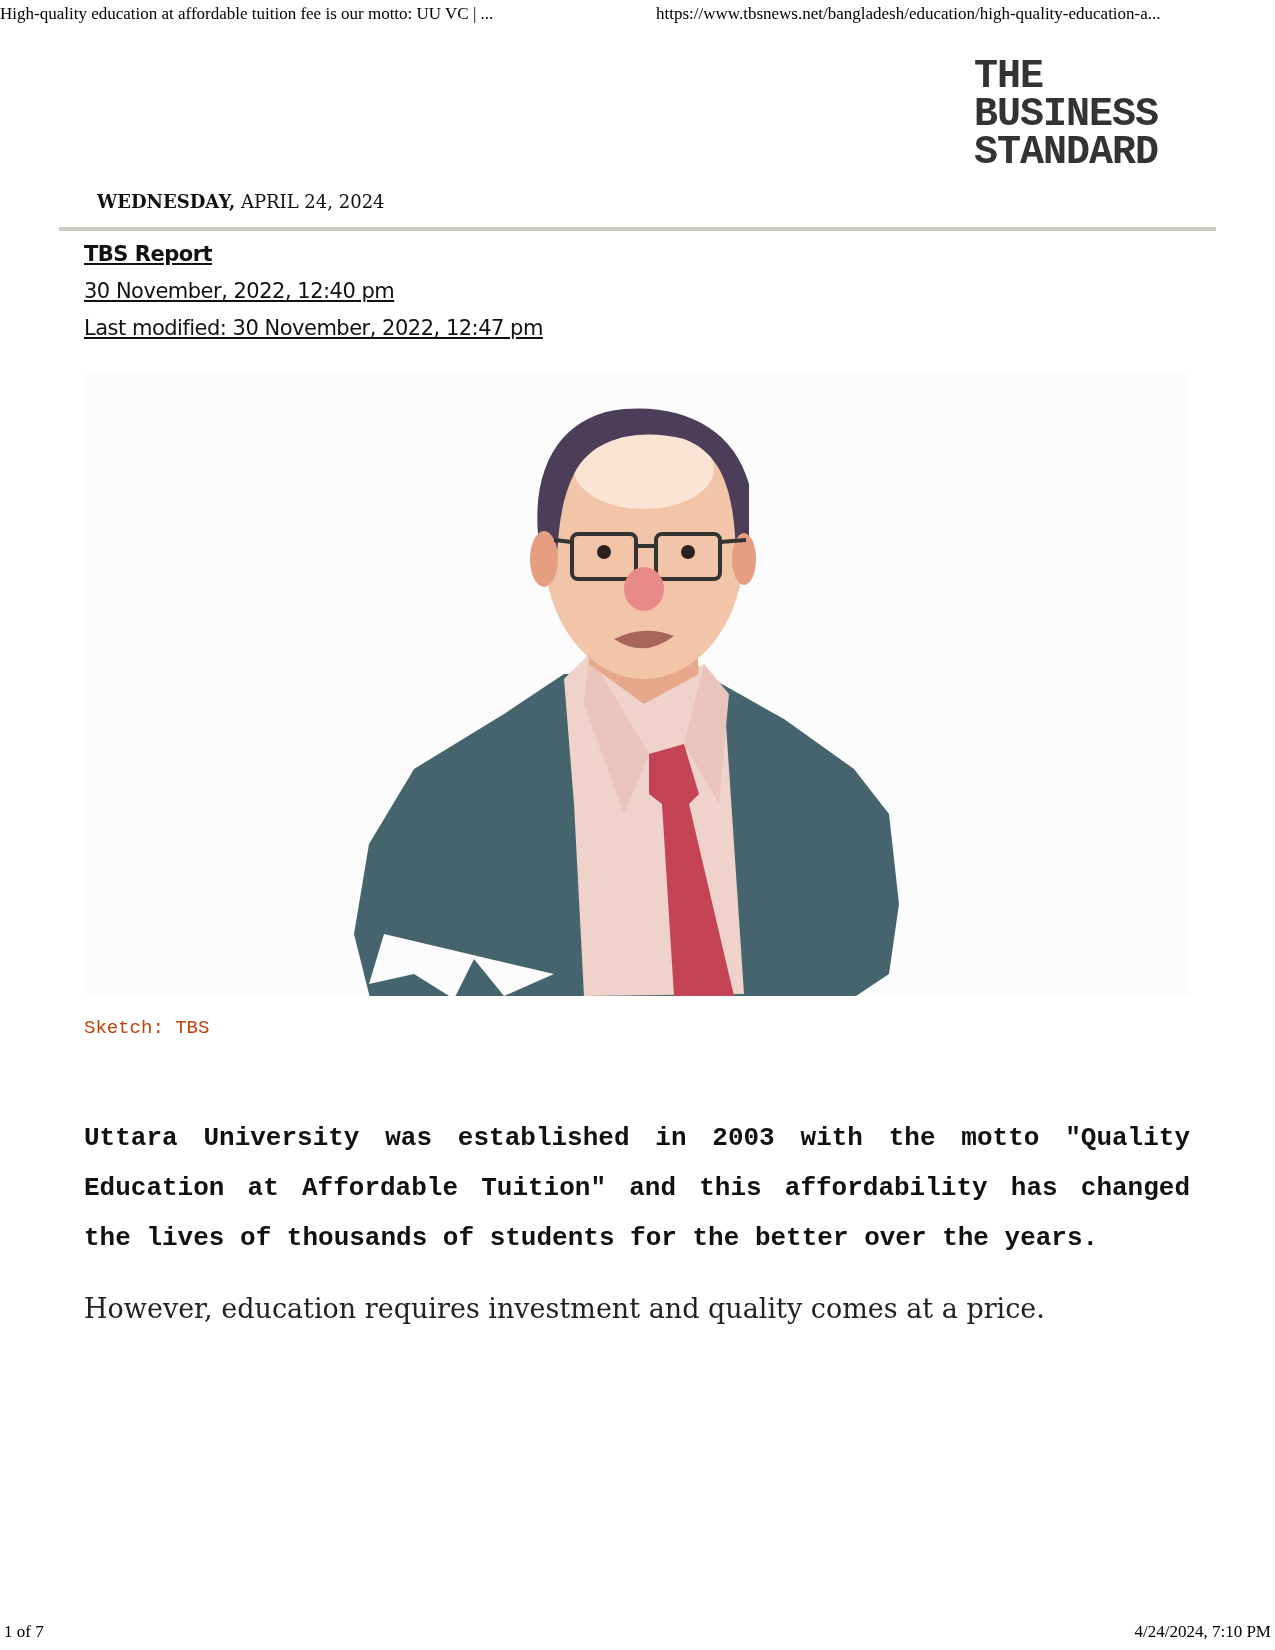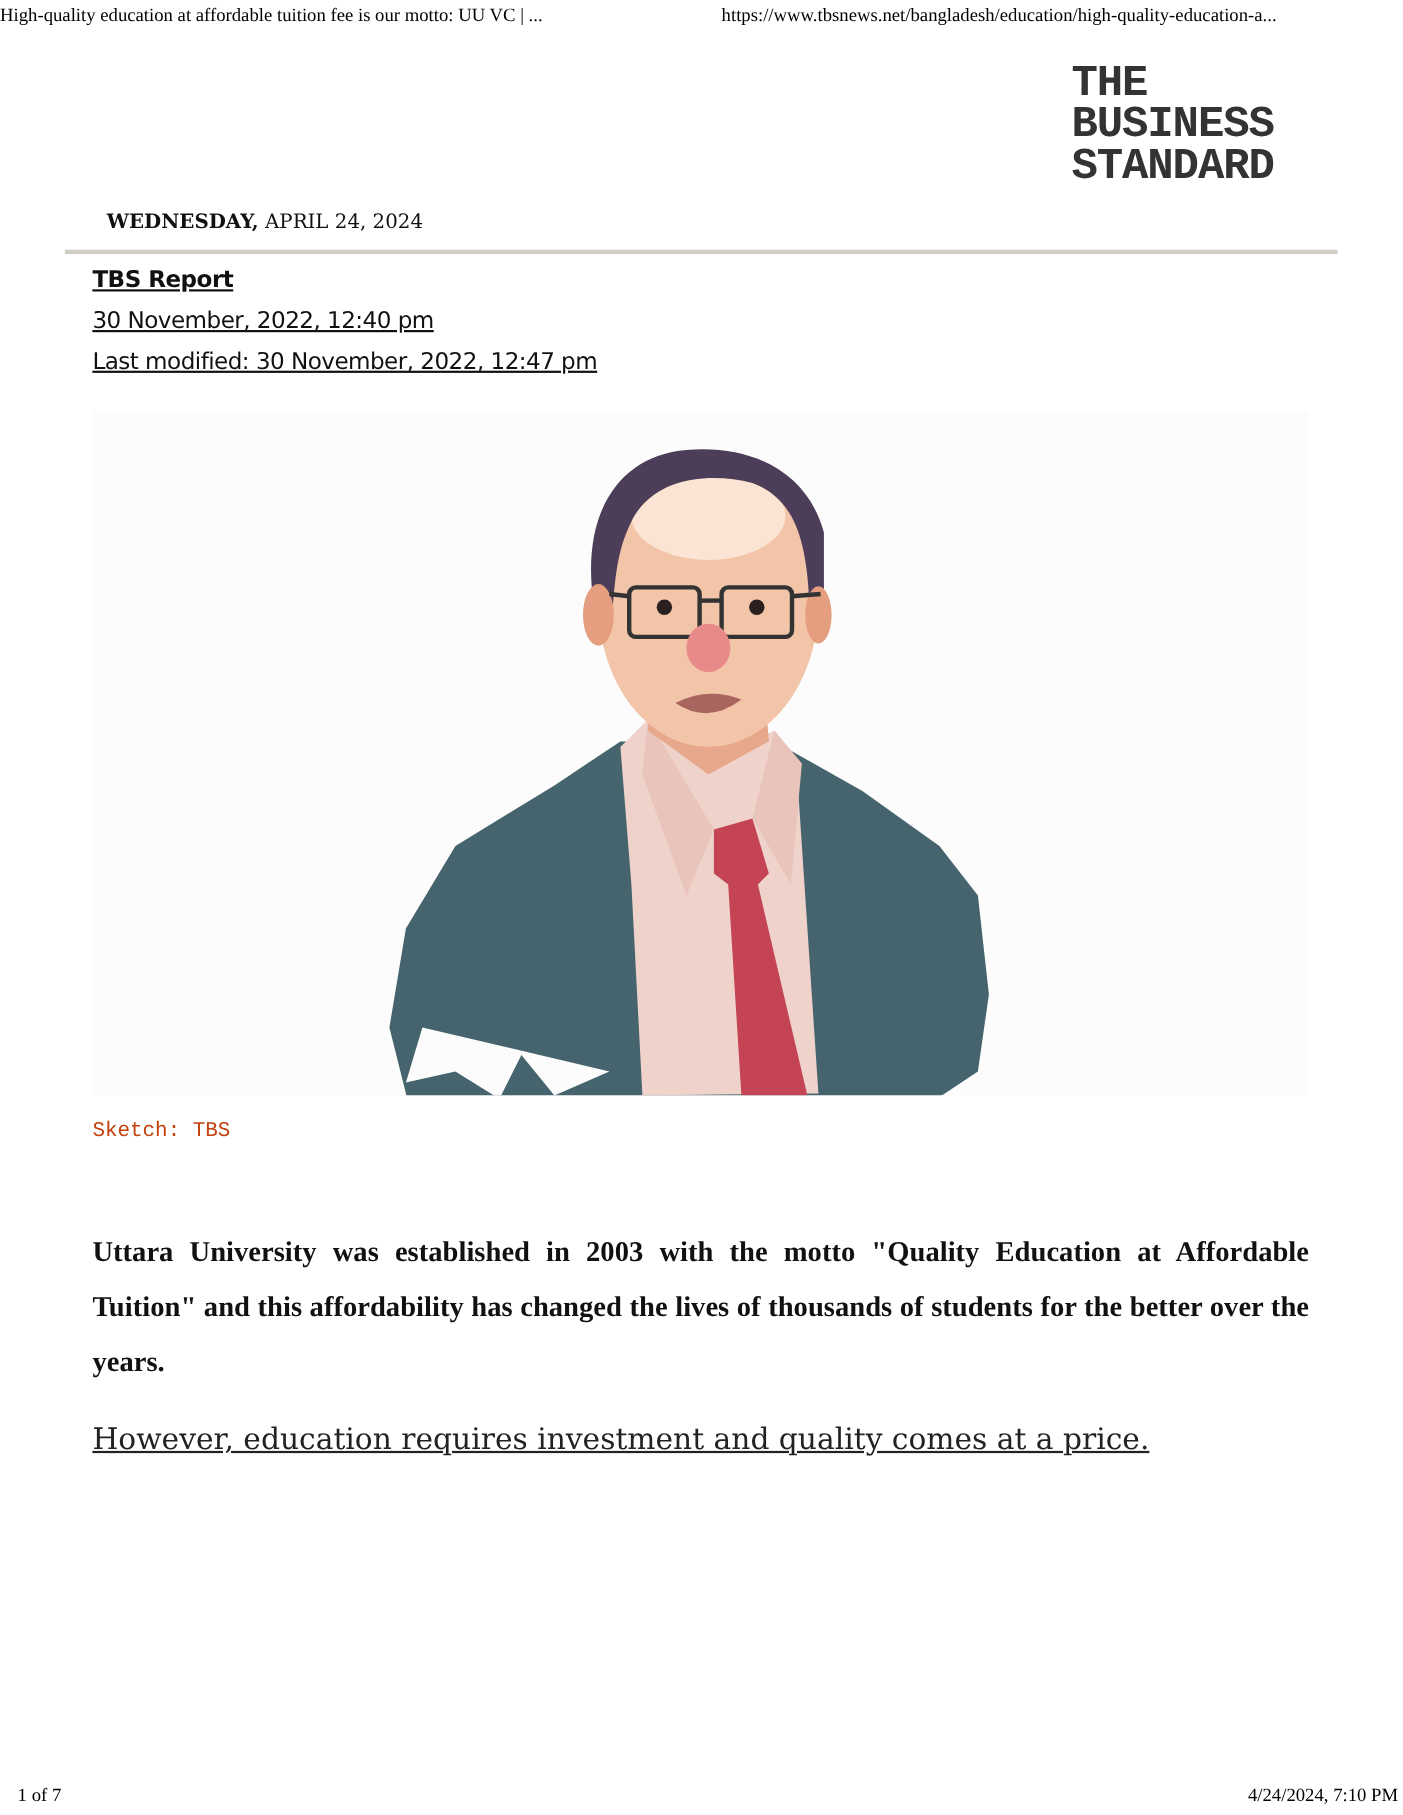--- a/index.html
+++ b/index.html
@@ -10,24 +10,24 @@
   .logo { position: absolute; left: 974px; top: 58px; width: 230px; font-family: Liberation Mono, monospace; font-weight: bold; color: #333; line-height: 38px; letter-spacing: -1px; }
   .logo .line { display: block; font-size: 40px; white-space: nowrap; }
   .dateline { position: absolute; left: 76px; top: 191px; font-family: "DejaVu Serif", serif; font-size: 18px; color: #111; white-space: nowrap; margin-left: 21px; }
   .dateline .day { font-weight: bold; }
   .rule { position: absolute; left: 59px; top: 227px; width: 1157px; height: 4px; background: #d0cdc5; }
   .byline { position: absolute; left: 84px; top: 236px; font-family: "DejaVu Sans", sans-serif; font-size: 21px; color: #111; line-height: 37px; text-decoration: underline; }
   .byline .author { font-weight: bold; display: block; letter-spacing: -0.5px; }
   .byline .line { display: block; letter-spacing: -0.5px; }
   .photo { position: absolute; left: 84px; top: 374px; width: 1106px; height: 622px; background: #fcfcfc; overflow: hidden; }
   .caption { position: absolute; left: 84px; top: 1017px; font-family: Liberation Mono, monospace; font-size: 19px; color: #c2410c; }
-  .lead { position: absolute; left: 84px; top: 1087px; width: 1106px; font-family: Liberation Serif, serif; font-weight: bold; font-size: 26px; line-height: 50px; text-align: justify; color: #111; }
-  .para { position: absolute; left: 84px; top: 1266px; width: 1106px; font-family: "DejaVu Serif", serif; font-size: 27px; color: #222; text-decoration: underline; }
+  .lead { position: absolute; left: 84px; top: 1087px; width: 1106px; font-family: Liberation Mono, monospace; font-weight: bold; font-size: 26px; line-height: 50px; text-align: justify; color: #111; }
+  .para { position: absolute; left: 84px; top: 1266px; width: 1106px; font-family: "DejaVu Serif", serif; font-size: 27px; color: #222; }
   .print-footer { position: absolute; bottom: 4px; left: 0; width: 1275px; height: 24px; font-family: "Liberation Serif", serif; font-size: 17px; color: #000; }
-  .print-footer .page { position: absolute; left: 16px; top: 0; }
+  .print-footer .page { position: absolute; left: 4px; top: 0; }
   .print-footer .stamp { position: absolute; right: 4px; top: 0; }
 </style>
 </head>
 <body>
 
 <div class="print-header">
   <span class="title">High-quality education at affordable tuition fee is our motto: UU VC | ...</span>
   <span class="url">https://www.tbsnews.net/bangladesh/education/high-quality-education-a...</span>
 </div>
 

